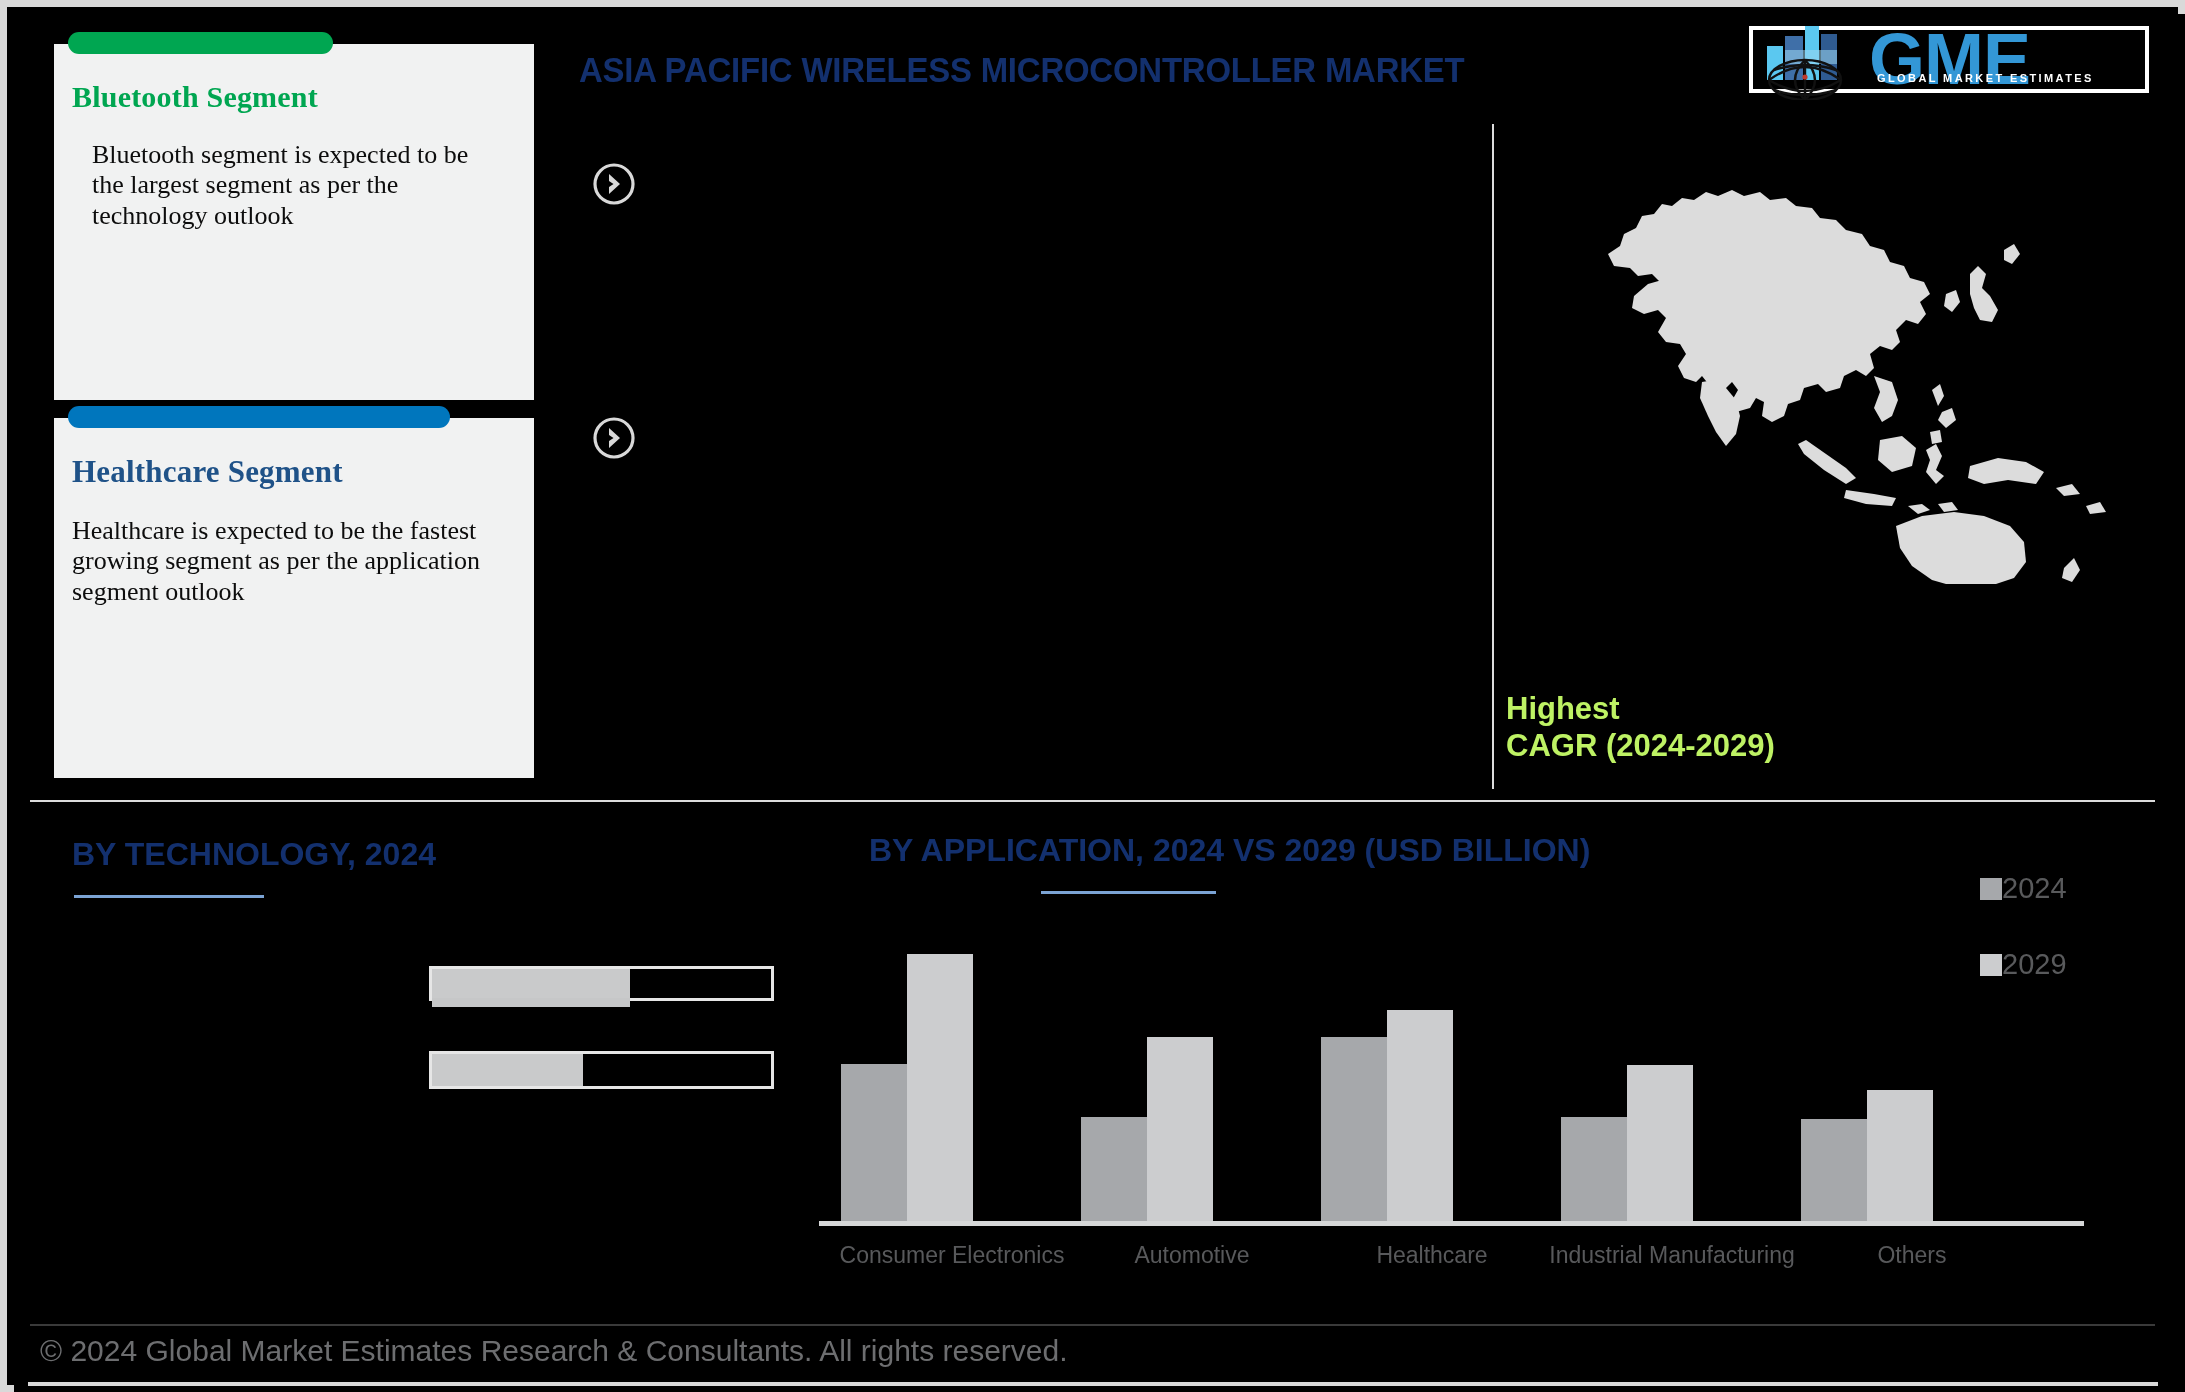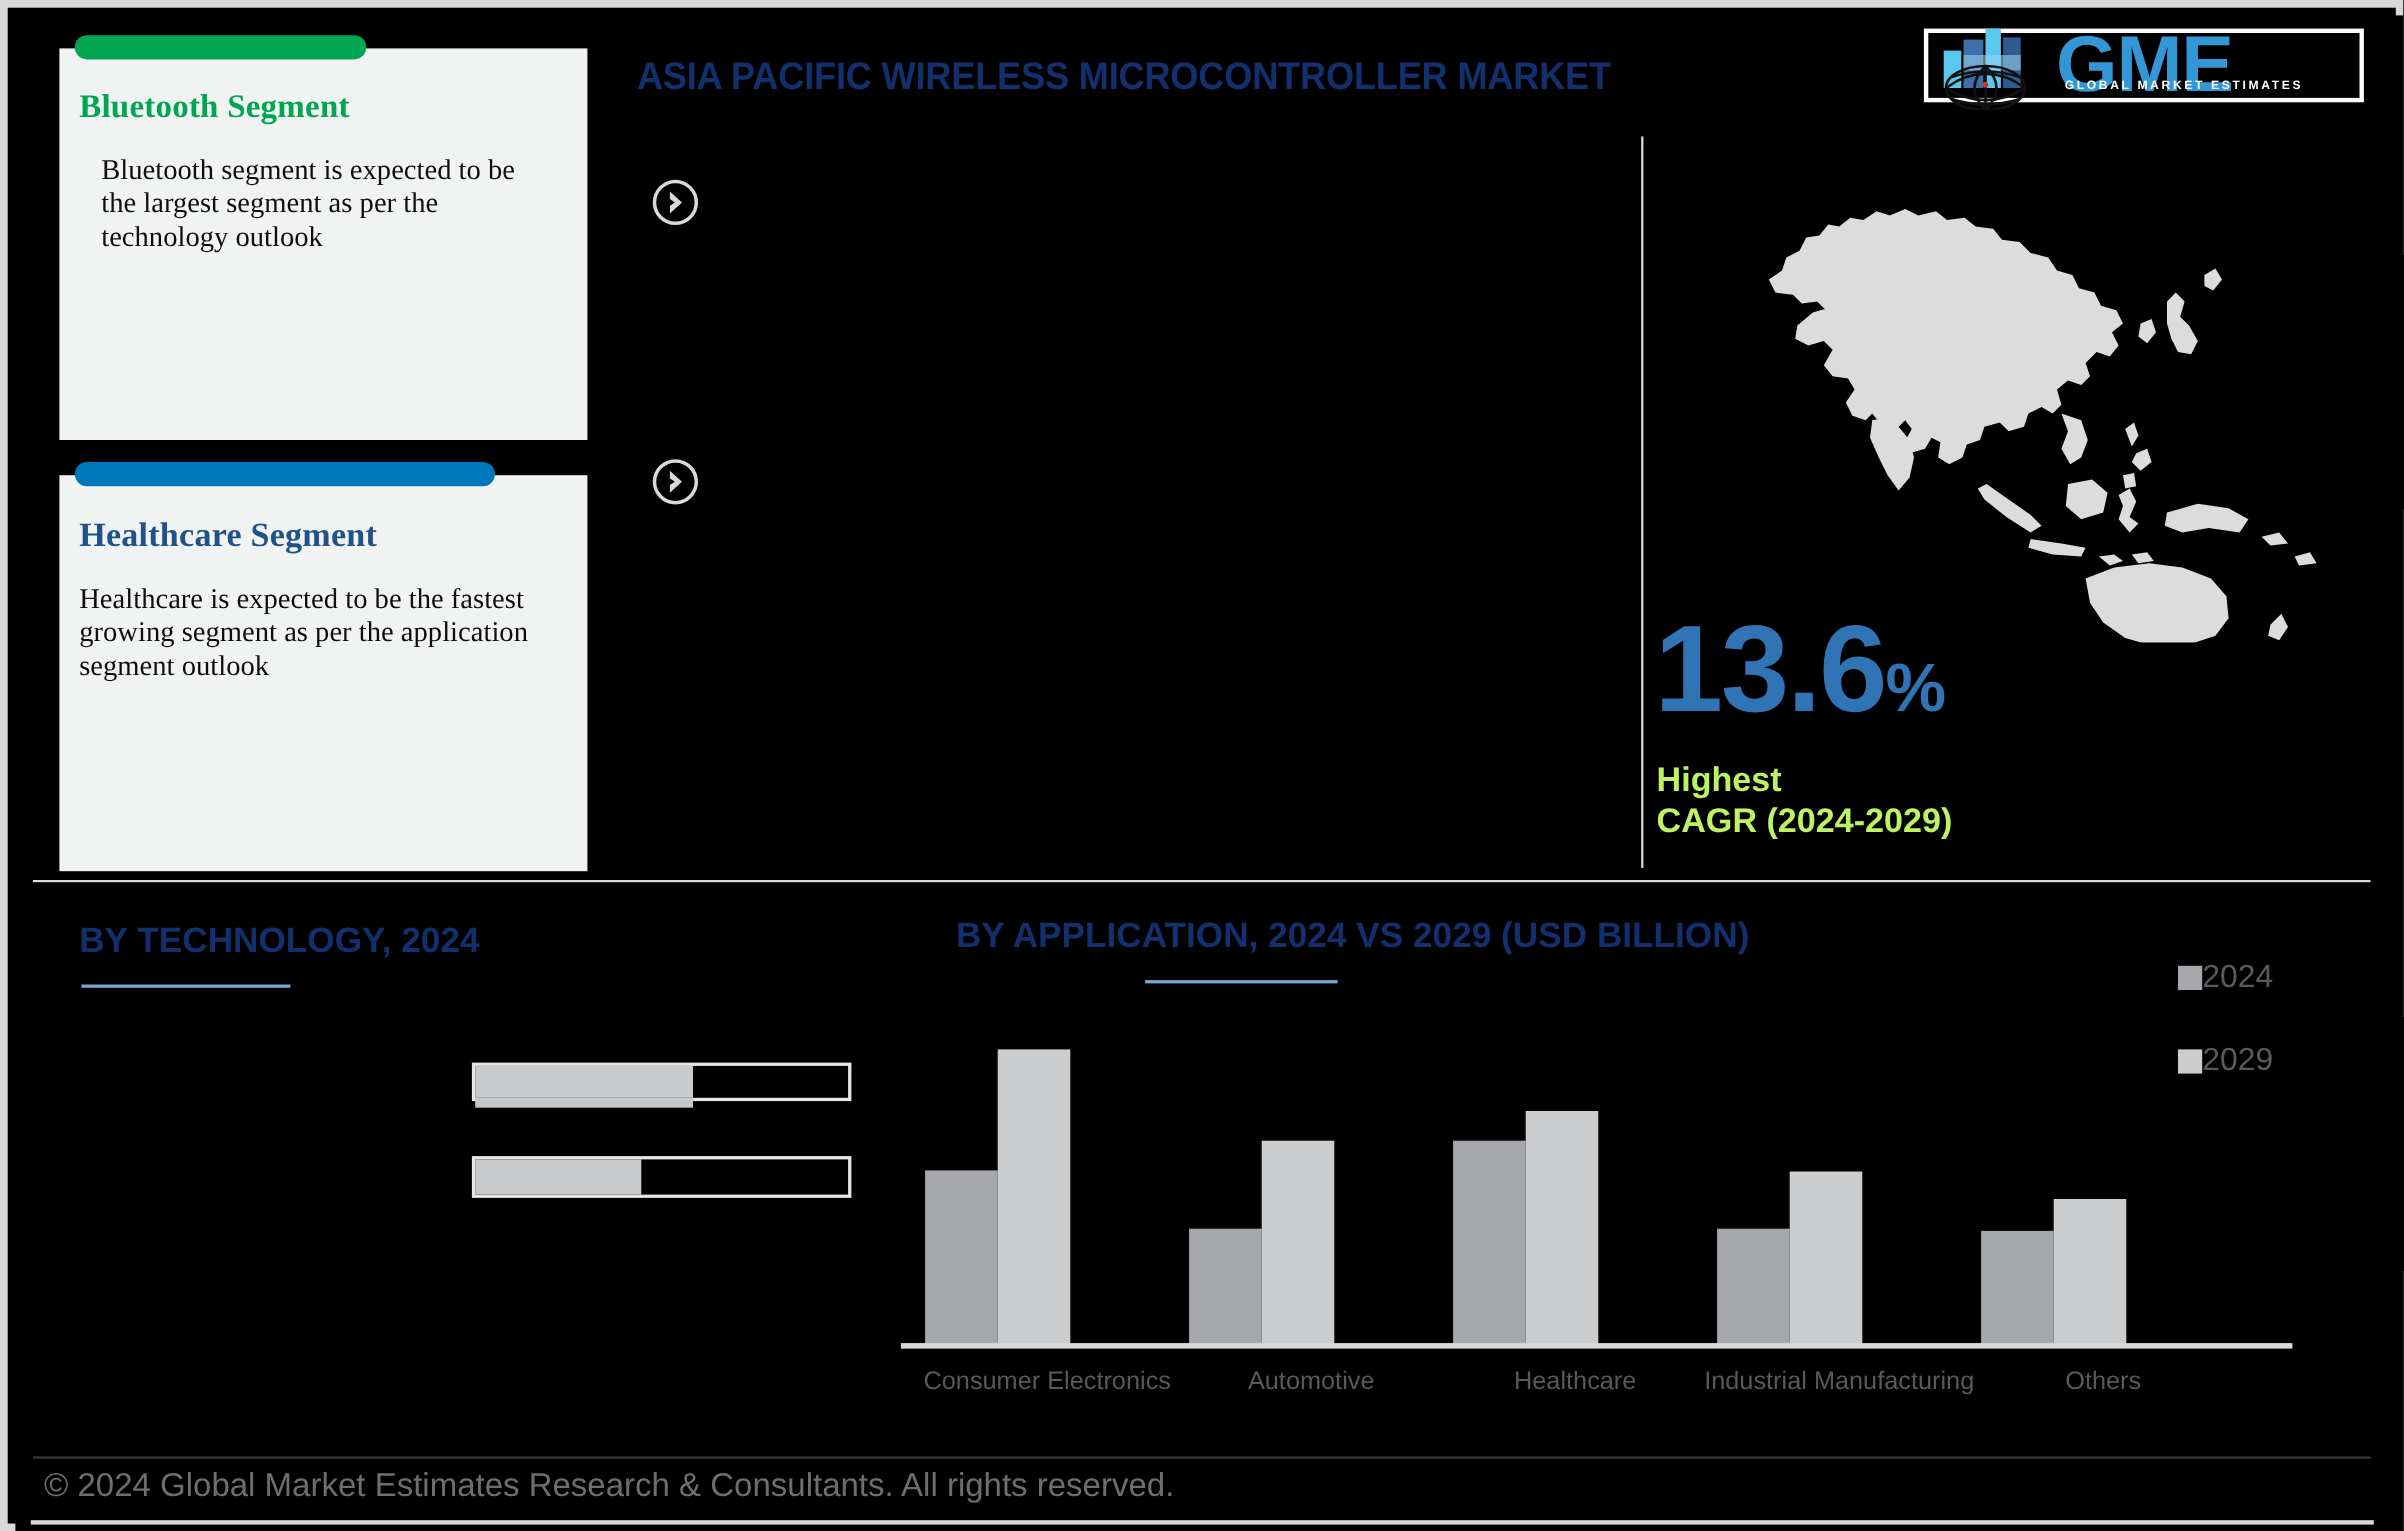--- a/index.html
+++ b/index.html
@@ -40,21 +40,21 @@
   }
   .card-body {
     font-size:26px; line-height:1.17; color:#0d0d0d;
   }
 
   #card-bluetooth { top:30px; height:356px; }
   #card-bluetooth .card-pill { width:265px; background:#00a651; }
   #card-bluetooth .card-title { color:#00a651; }
   #card-bluetooth .card-body { padding-left:20px; padding-right:10px; }
 
-  #card-healthcare { top:418px; height:360px; }
+  #card-healthcare { top:404px; height:360px; }
   #card-healthcare .card-pill { width:382px; background:#0076bd; }
   #card-healthcare .card-title { color:#1f5288; font-size:31px; }
   #card-healthcare .card-body { padding-right:8px; }
 
   .bullet-icon { position:absolute; width:44px; height:44px; }
   .bullet-icon svg { display:block; }
   #bullet-1 { left:578px; top:148px; }
   #bullet-2 { left:578px; top:402px; }
 
   #market-title {
@@ -305,23 +305,20 @@
                    L440 424 L416 432 L386 434 L358 426 L338 412 L326 394 Z"></path>
 
           <path d="M398 444 L412 442 L416 454 L402 456 Z"></path>
 
           <path d="M490 414 L500 404 L506 416 L498 428 L488 424 Z"></path>
           <path d="M478 436 L490 430 L496 442 L484 452 L474 446 Z"></path>
         </g>
       </svg>
     </div>
 
-    <div id="cagr-value">
-      <span>13.6</span><span class="pct">%</span>
-    </div>
     <div id="cagr-caption">
       <div>Highest</div>
       <div>CAGR (2024-2029)</div>
     </div>
   </div>
 
   <div id="hline-mid"></div>
 
   <div id="bottom-section">
 

